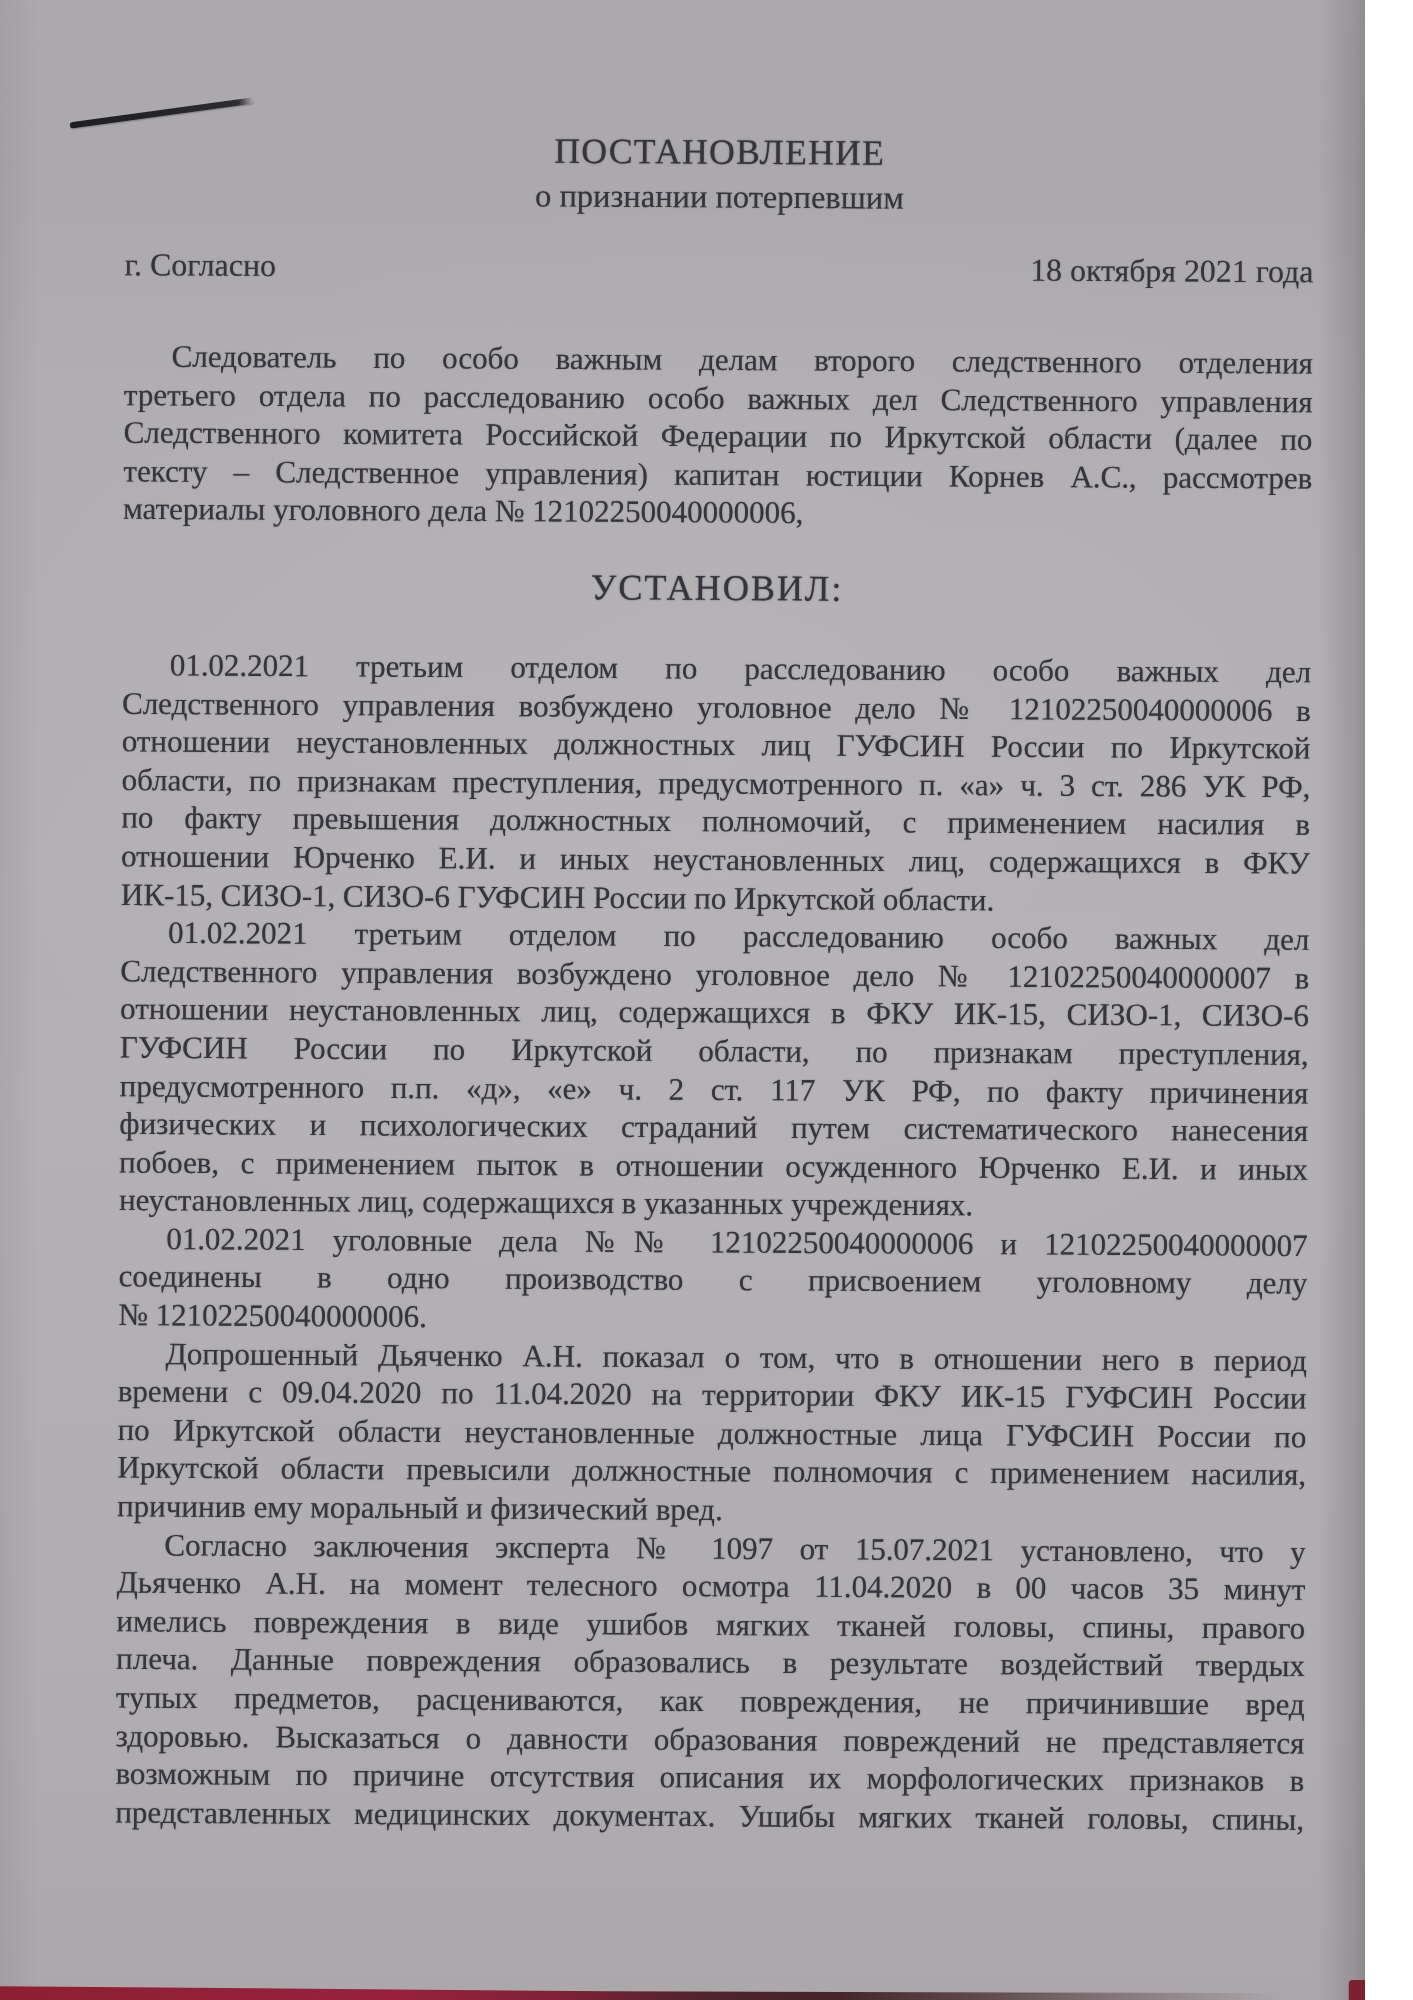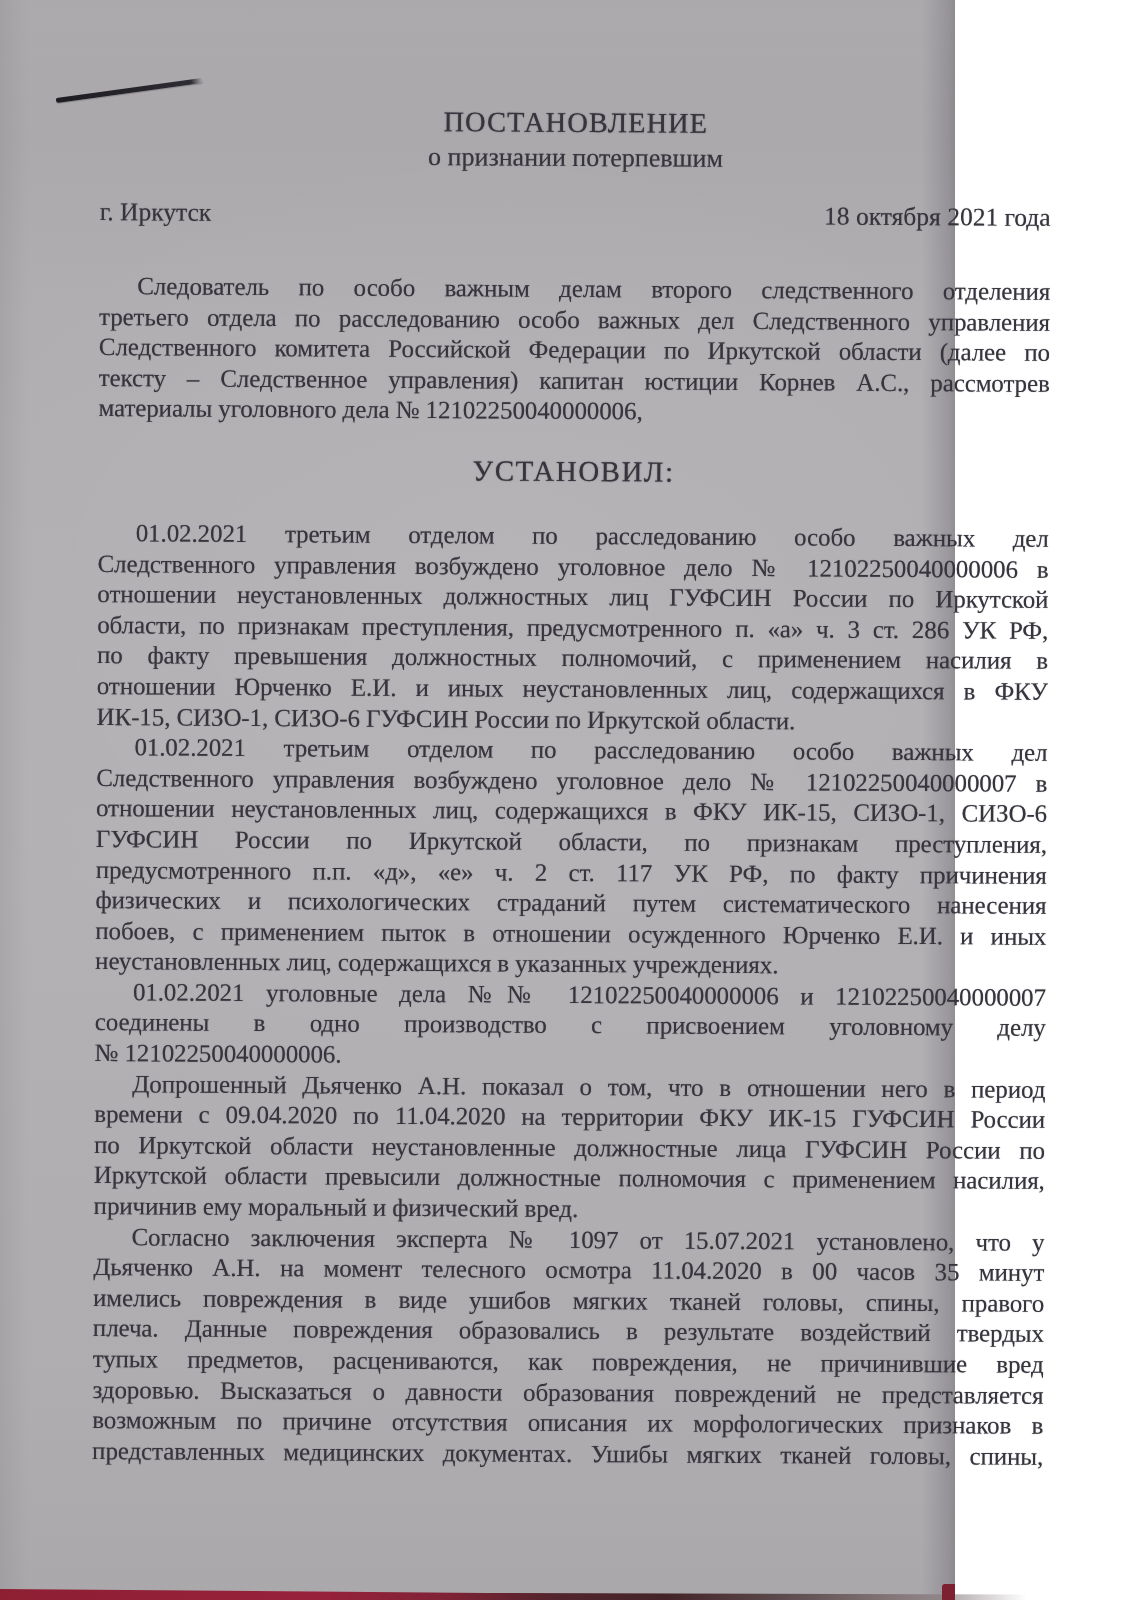--- a/index.html
+++ b/index.html
@@ -5,21 +5,21 @@
   html, body {
     margin: 0; padding: 0;
     width: 1130px; height: 1600px;
     overflow: hidden;
     font-family: "Liberation Serif", "DejaVu Serif", serif;
   }
 
   
   .photo {
     position: relative;
-    width: 955px; height: 1600px;
+    width: 1092px; height: 1600px;
     background:
       linear-gradient(180deg, rgba(255,255,255,0.05) 0%, rgba(255,255,255,0) 9%),
       linear-gradient(90deg, rgba(0,0,0,0.06) 0%, rgba(0,0,0,0) 3%, rgba(0,0,0,0) 96.5%, rgba(25,20,30,0.16) 99.4%, rgba(25,20,30,0.22) 100%),
       radial-gradient(ellipse 900px 700px at 52% 38%, rgba(255,255,255,0.06), rgba(255,255,255,0) 70%),
       linear-gradient(180deg, #a8a5a9 0%, #b1aeb2 20%, #b4b1b5 55%, #b0adb1 86%, #aba8ac 100%);
     color: #36343c;
   }
 
   
   .sheet-content {
@@ -115,21 +115,21 @@
 
   <div class="pen-mark"></div>
 
   <div class="sheet-content">
 
     <div class="title">ПОСТАНОВЛЕНИЕ</div>
 
     <div class="subtitle">о признании потерпевшим</div>
 
     <div class="meta-row">
-      <span>г. Иркутск</span>
+      <span>г. Согласно</span>
       <span>18 октября 2021 года</span>
     </div>
 
     <div class="para intro">
         <div class="line j indent">Следователь по особо важным делам второго следственного отделения</div>
         <div class="line j">третьего отдела по расследованию особо важных дел Следственного управления</div>
         <div class="line j">Следственного комитета Российской Федерации по Иркутской области (далее по</div>
         <div class="line j">тексту – Следственное управления) капитан юстиции Корнев А.С., рассмотрев</div>
         <div class="line">материалы уголовного дела № 12102250040000006,</div>
       </div>

